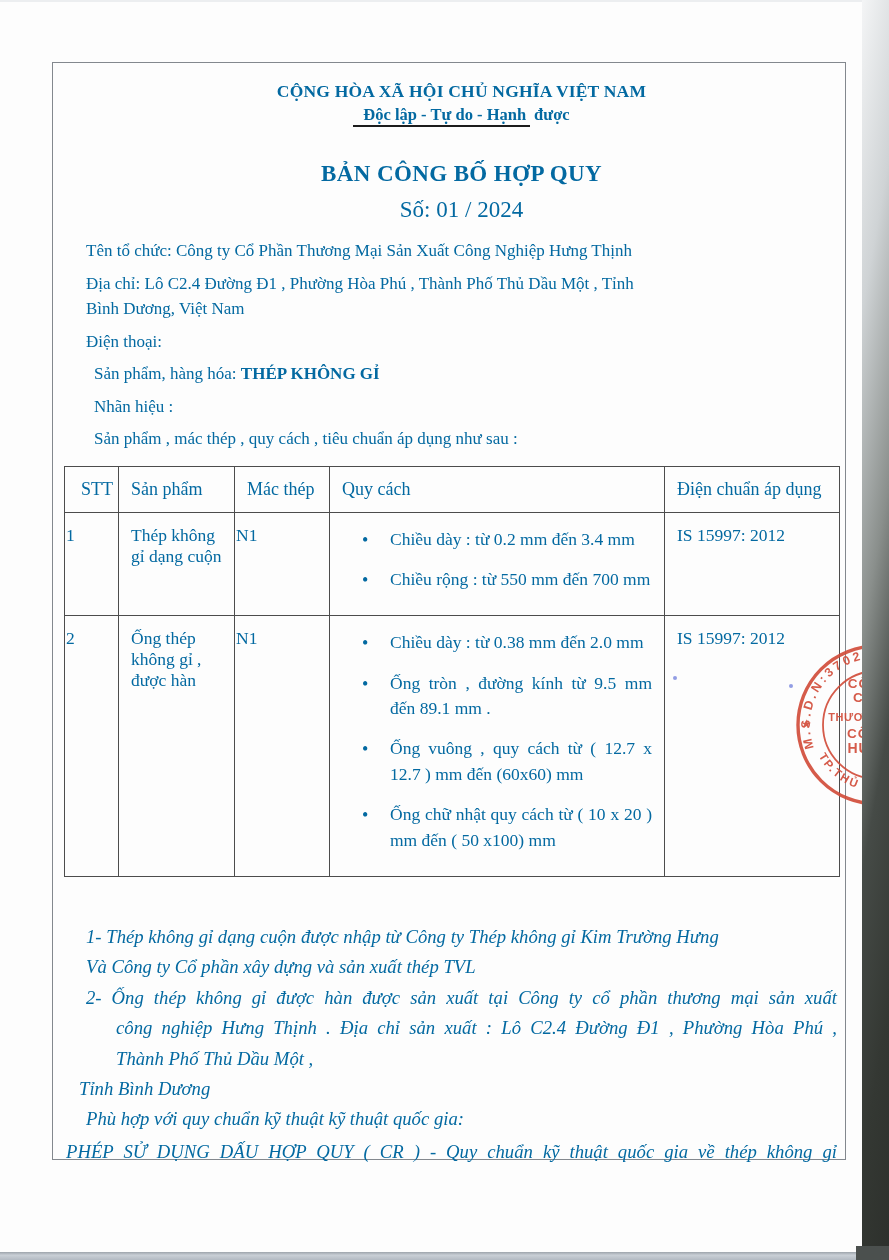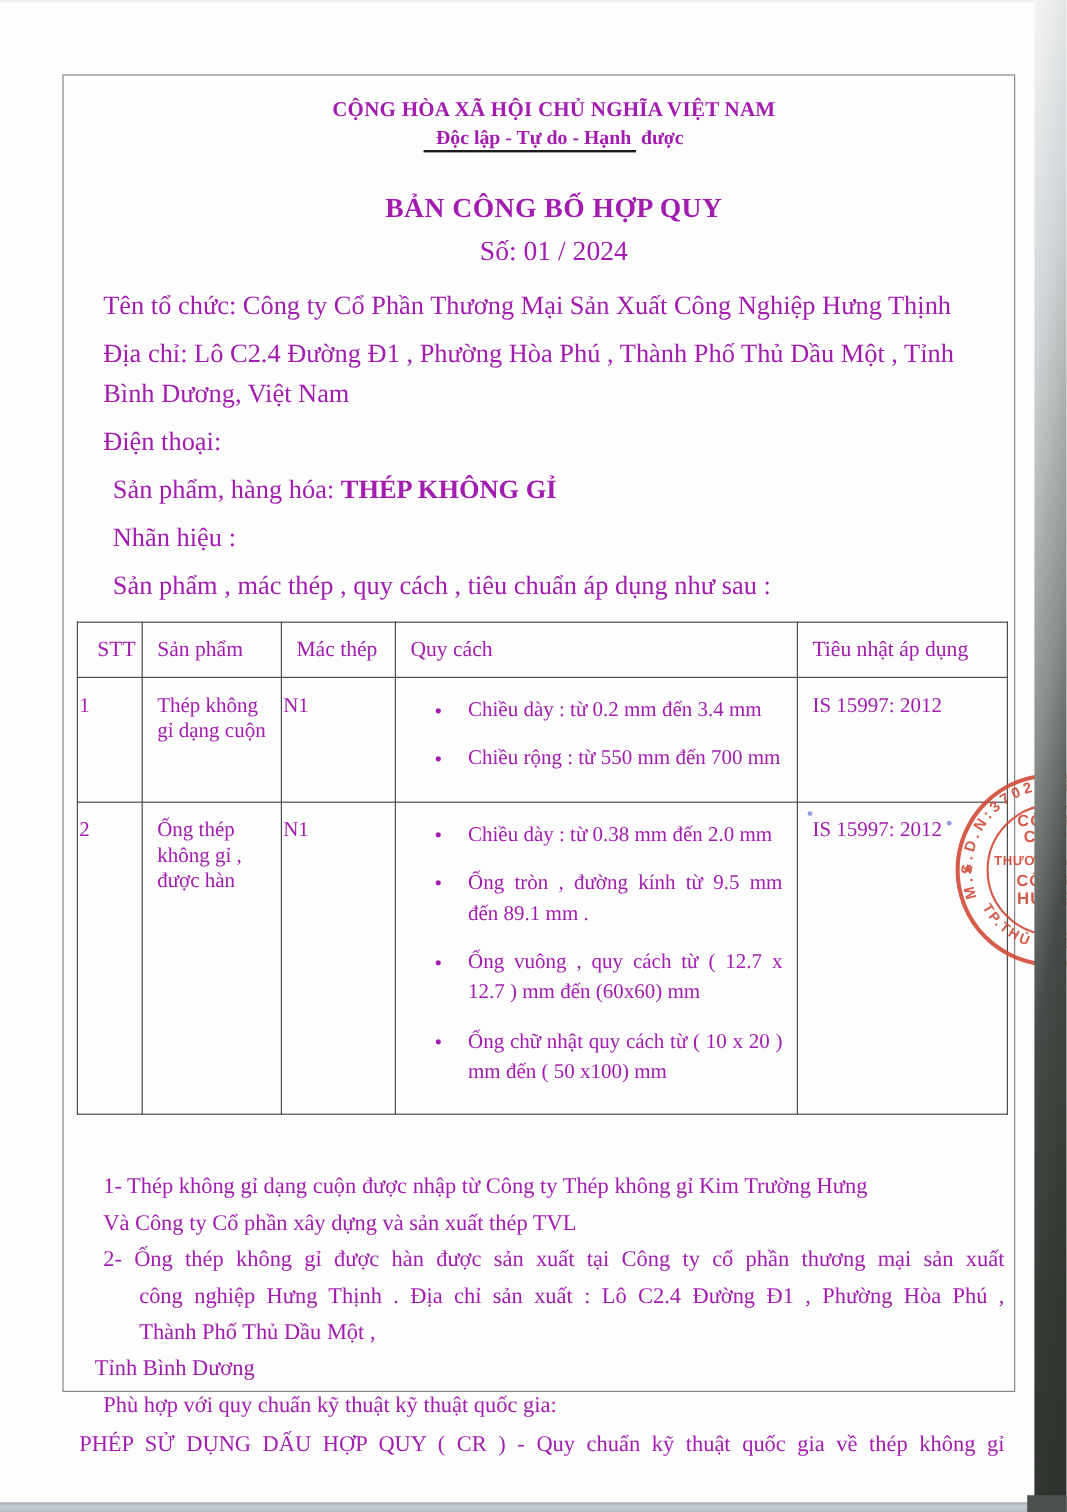--- a/index.html
+++ b/index.html
@@ -2,21 +2,21 @@
 <html><head>
 <meta charset="utf-8">
 <style>
   html,body{margin:0;padding:0;background:#ffffff;}
   .page{
     position:relative;
     width:889px;height:1260px;
     background:#fdfdfd;
     overflow:hidden;
     font-family:"Liberation Serif","DejaVu Serif",serif;
-    color:#a21caf;
+    color:#0369a1;
   }
   .top-edge{position:absolute;left:0;top:0;width:889px;height:2px;background:#eceef0;}
   
   .right-edge-band{
     position:absolute;top:0;left:862px;width:27px;height:1260px;z-index:6;
     background:linear-gradient(100deg,#f4f5f6 0%,#cfd3d5 22%,#8a8f8c 45%,#464b47 62%,#343833 82%,#2d302c 100%);
   }
   .bottom-bar{
     position:absolute;left:0;top:1252px;width:889px;height:8px;z-index:5;
     background:linear-gradient(#9da4ab,#c9cfd6 40%,#b3bac2);
@@ -33,21 +33,21 @@
     padding:16px 8px 0 33px;
     background:transparent;
   }
   .center{text-align:center;}
   .nat-title{font-weight:bold;font-size:17.5px;letter-spacing:.2px;margin-top:2px;}
   .motto{font-weight:bold;font-size:16.5px;margin-top:3px;}
   .motto .ul{border-bottom:2px solid #1c1c1c;padding:0 4px 1px 10px;}
   .motto .tail{padding-left:4px;}
   .doc-title{font-weight:bold;font-size:23px;letter-spacing:.4px;margin-top:36px;}
   .doc-number{font-size:23px;margin-top:10px;}
-  .body-line{font-size:22px;line-height:1.5;margin-top:7px;}
+  .body-line{font-size:17px;line-height:1.5;margin-top:7px;}
   .org-line{margin-top:15px;}
   .indent8{padding-left:8px;}
   .bold{font-weight:bold;text-align:right;}
   
   table.spec{
     border-collapse:collapse;table-layout:fixed;
     width:775px;margin-left:-22px;margin-top:14px;
     font-size:17.5px;
   }
   table.spec td,table.spec th{
@@ -63,21 +63,21 @@
   td.cell-sp{padding:12px 10px 10px 12px;text-align:justify;}
   td.cell-mac{text-align:center;padding-top:12px;}
   td.cell-qc{padding:14px 12px 8px 0;}
   td.cell-tc{padding:12px 6px 6px 12px;}
   .bullet{
     position:relative;padding-left:60px;margin-bottom:15px;
     text-align:justify;line-height:1.45;
   }
   .bullet::before{content:"•";position:absolute;left:32px;top:0;font-size:18px;}
   
-  .notes{margin-top:46px;}
+  .notes{margin-top:46px;font-style:italic;}
   .note-line{font-size:18.7px;line-height:1.52;margin-top:2px;}
   .stretch{text-align:justify;text-align-last:justify;}
   .cont-indent{padding-left:30px;}
   .conformity{margin-left:-20px;margin-top:4px;}
   .conformity .l1{padding-left:23px;}
   
   .ink-dot{position:absolute;width:4px;height:4px;border-radius:50%;background:#3a4fd0;opacity:.55;z-index:2;}
   
   .stamp{position:absolute;left:770px;top:617px;width:119px;height:240px;z-index:3;opacity:.9;}
   .stamp text{font-family:"Liberation Sans","DejaVu Sans",sans-serif;font-weight:bold;}
@@ -117,21 +117,21 @@
           <col style="width:95px">
           <col style="width:335px">
           <col style="width:175px">
       </colgroup>
       <tbody>
           <tr class="head-row">
         <th class="c">STT</th>
         <th>Sản phẩm</th>
         <th>Mác thép</th>
         <th>Quy cách</th>
-        <th>Tiêu nhật áp dụng</th>
+        <th>Điện chuẩn áp dụng</th>
       </tr>
       <tr style="height:100px;">
         <td class="cell-stt">1</td>
         <td class="cell-sp">Thép không gỉ dạng cuộn</td>
         <td class="cell-mac">N1</td>
         <td class="cell-qc">
           <div class="bullet">Chiều dày : từ 0.2 mm đến 3.4 mm</div>
           <div class="bullet">Chiều rộng : từ 550 mm đến 700 mm</div>
         </td>
         <td class="cell-tc">IS 15997: 2012</td>

